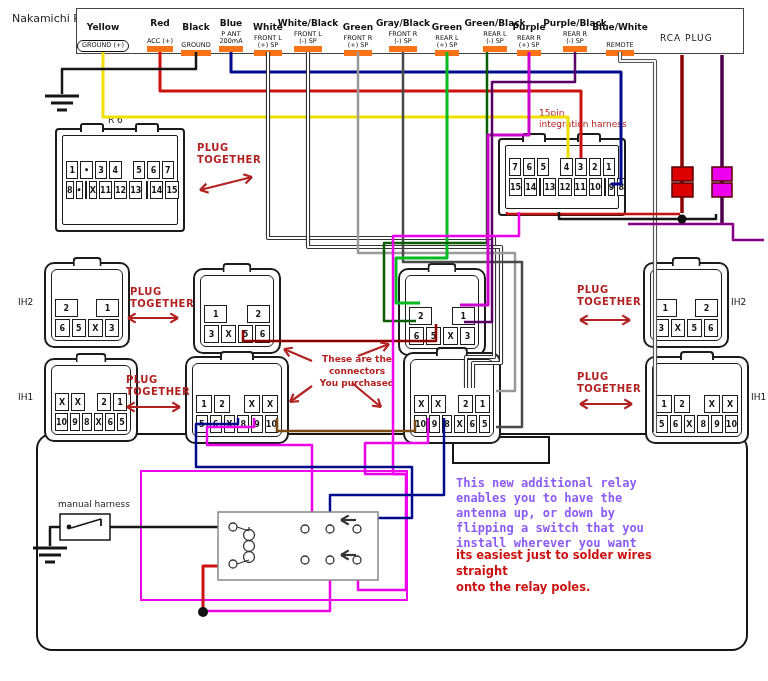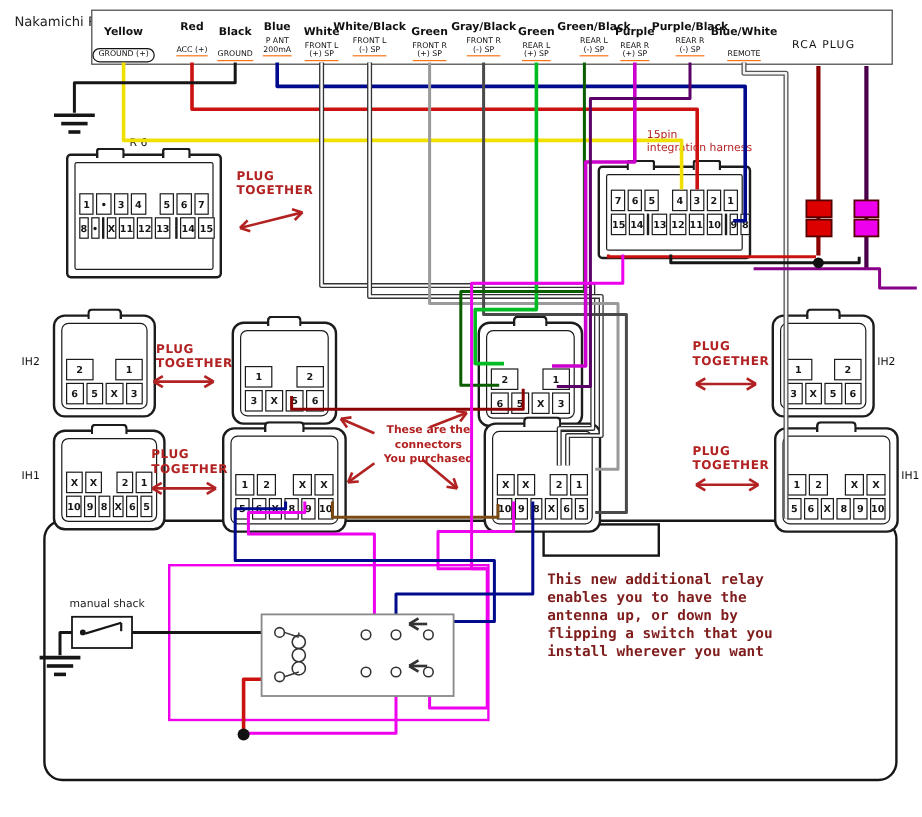--- a/index.html
+++ b/index.html
@@ -3,21 +3,21 @@
 <meta charset="utf-8">
 <style>
   html,body{margin:0;padding:0;background:#fff;}
   #stage{position:relative;width:768px;height:681px;background:#fff;overflow:hidden;
          font-family:"DejaVu Sans", sans-serif;color:#161616;}
   .abs{position:absolute;}
   #page-title{font-size:11px;color:#222;}
   #radio-box{border:1.5px solid #444;background:#fff;}
   .wire-label{position:absolute;width:64px;text-align:center;}
   .wire-name{display:block;font-weight:bold;font-size:9px;color:#111;white-space:nowrap;}
-  .wire-fn{display:inline-block;font-size:6.5px;line-height:7.5px;color:#111;border-bottom:1px solid #f97316;
+  .wire-fn{display:inline-block;font-size:6.5px;line-height:7.5px;color:#111;border-bottom:6px solid #f97316;
            white-space:pre-line;margin-top:1px;}
   .wire-fn.boxed{border:1px solid #111;border-radius:6px;padding:1px 4px;}
   #rca-label{font-size:9px;color:#111;letter-spacing:1px;}
   .connector{position:absolute;background:#fff;border:2px solid #1c1c1c;border-radius:10px;z-index:3;}
   .connector .tab{position:absolute;top:-7px;left:50%;transform:translateX(-50%);width:30%;height:7px;
                   border:2px solid #1c1c1c;border-bottom:none;border-radius:4px 4px 0 0;background:#fff;}
   .connector .tab2{position:absolute;top:-7px;width:16%;height:7px;border:2px solid #1c1c1c;border-bottom:none;
                    border-radius:3px 3px 0 0;background:#fff;}
   .connector .inner{position:absolute;left:5px;right:5px;top:5px;bottom:5px;border:1.5px solid #1c1c1c;
                     border-radius:6px;display:flex;flex-direction:column;justify-content:flex-end;
@@ -33,21 +33,21 @@
   .plug-label{position:absolute;font-weight:bold;font-size:10px;line-height:12px;color:#b22222;
               letter-spacing:0.5px;z-index:4;white-space:pre-line;}
   #harness-label{font-size:9px;line-height:11px;color:#b22222;z-index:4;white-space:pre-line;margin-left:39px;}
   #purchased-note{font-size:9px;line-height:12px;font-weight:bold;color:#b22222;z-index:4;white-space:pre-line;}
   #bottom-box{border:2px solid #161616;border-radius:16px;z-index:1;}
   #patch-box{border:2px solid #161616;background:#fff;z-index:2;}
   #relay-box{border:2.5px solid #ee00ee;z-index:2;}
   #relay-title{font-weight:bold;font-size:11px;color:#111;z-index:4;white-space:nowrap;}
   #switch-label{font-size:9px;color:#222;z-index:4;}
   #note-black{font-family:"DejaVu Sans Mono", monospace;font-size:12px;line-height:15px;font-weight:bold;
-              color:#7f1d1d;white-space:pre-line;z-index:4;}
+              color:#8b5cf6;white-space:pre-line;z-index:4;}
   #note-red{font-weight:bold;font-size:11.5px;line-height:16px;color:#cc1111;white-space:pre-line;z-index:4;width:250px;}
   #wire-svg{position:absolute;left:0;top:0;z-index:5;pointer-events:none;}
 </style>
 </head>
 <body>
 
 <div id="stage">
   <div id="page-title" class="abs" style="left:12px;top:12px;">Nakamichi Radio</div>
 
   <div id="radio-box" class="abs" style="left:76px;top:8px;width:666px;height:44px;"></div>
@@ -292,27 +292,29 @@
     </div>
 
   <div id="purchased-note" class="abs" style="left:297px;top:353px;width:120px;text-align:center;">These are the connectors
 You purchased</div>
 
   <div id="bottom-box" class="abs" style="left:36px;top:433px;width:708px;height:214px;"></div>
   <div id="patch-box" class="abs" style="left:452px;top:436px;width:94px;height:24px;"></div>
 
   <div id="relay-box" class="abs" style="left: 140px; top: 470px; width: 264px; height: 127px; border-color: rgb(238, 0, 238);"></div>
 
-  <div id="switch-label" class="abs" style="left:58px;top:499px;">manual shack</div>
+  <div id="switch-label" class="abs" style="left:58px;top:499px;">manual harness</div>
 
   <div id="note-black" class="abs" style="left:456px;top:476px;">This new additional relay
 enables you to have the
 antenna up, or down by
 flipping a switch that you
 install wherever you want</div>
+  <div id="note-red" class="abs" style="left: 456px; top: 547px; color: rgb(204, 17, 17);">its easiest just to solder wires straight
+onto the relay poles.</div>
 
   <svg id="wire-svg" width="768" height="681">
       <polyline points="103,52 103,117 568,117 568,158" fill="none" stroke="#f0e000" stroke-width="3" stroke-linejoin="round"></polyline>
       <polyline points="160,52 160,91 581,91 581,158" fill="none" stroke="#cc1111" stroke-width="3" stroke-linejoin="round"></polyline>
       <polyline points="196,52 196,69 62,69 62,94" fill="none" stroke="#161616" stroke-width="2.5" stroke-linejoin="round"></polyline>
       <polyline points="231,52 231,72 621,72 621,184 611,184" fill="none" stroke="#000a8c" stroke-width="3" stroke-linejoin="round"></polyline>
       <polyline points="268,52 268,238 494,238 494,357 466,357 466,388" fill="none" stroke="#333333" stroke-width="4.2" stroke-linejoin="round"></polyline>
       <polyline points="268,52 268,238 494,238 494,357 466,357 466,388" fill="none" stroke="#ffffff" stroke-width="2" stroke-linejoin="round"></polyline>
       <polyline points="308,52 308,247 501,247 501,363 473,363 473,388" fill="none" stroke="#333333" stroke-width="4.2" stroke-linejoin="round"></polyline>
       <polyline points="308,52 308,247 501,247 501,363 473,363 473,388" fill="none" stroke="#ffffff" stroke-width="2" stroke-linejoin="round"></polyline>

